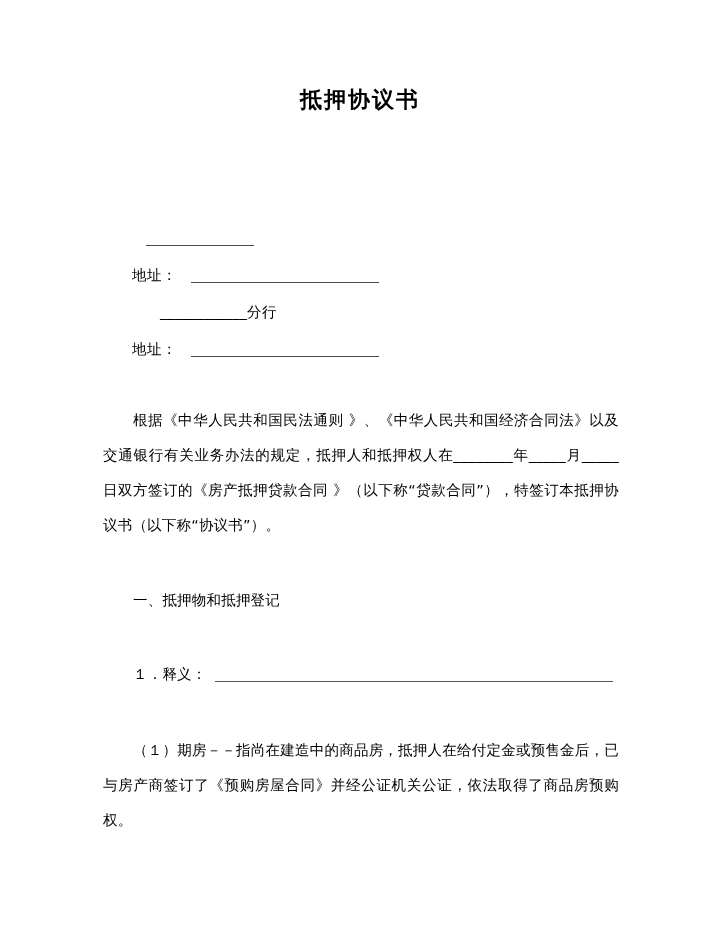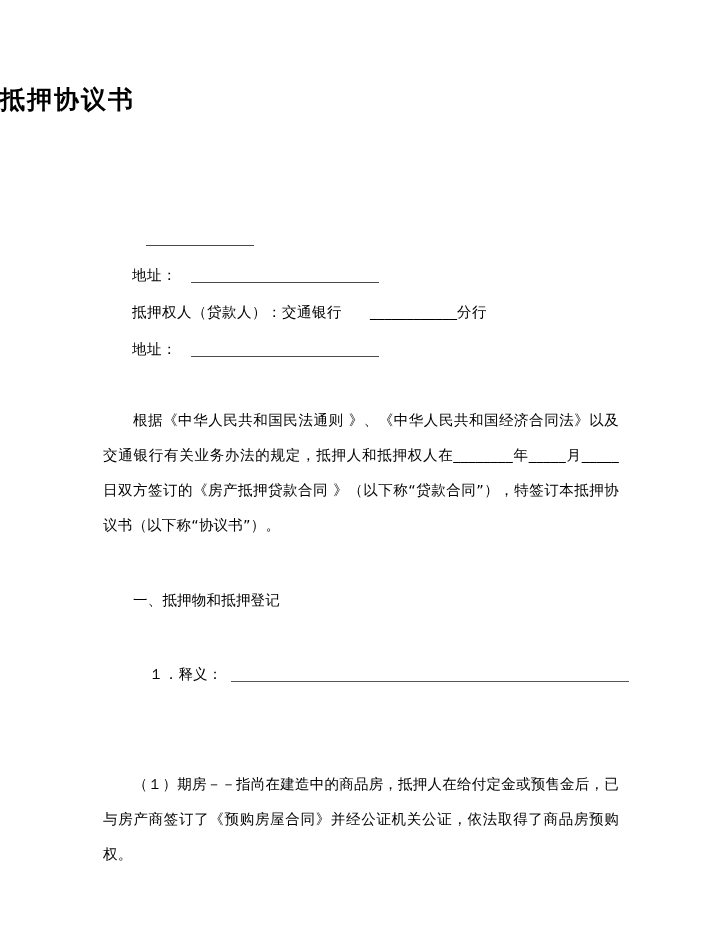--- a/index.html
+++ b/index.html
@@ -24,21 +24,22 @@
     height: 931px;
     background: #ffffff;
   }
 
   
   .doc-title {
     position: absolute;
     left: 0;
     top: 78px;
     width: 720px;
-    font-size: 25px;
+    text-align: center;
+    font-size: 22px;
     font-weight: bold;
     letter-spacing: 2px;
     line-height: 44px;
     white-space: nowrap;
   }
 
   
   .form-block {
     position: absolute;
     left: 132px;
@@ -83,22 +84,22 @@
     line-height: 35px;
     text-align: justify;
     text-justify: inter-ideograph;
     letter-spacing: 0.2px;
   }
   .indent2 { text-indent: 30px; }
 
   .p-main     { top: 403px; }
   .p-section  { top: 583px; left: 133px; width: 480px; text-indent: 0; }
   .p-item     { top: 657px; left: 133px; width: 490px; text-indent: 0;
-                display: flex; align-items: center; white-space: nowrap; margin-left: 16px; }
-  .p-clause   { top: 767px; }
+                display: flex; align-items: center; white-space: nowrap; }
+  .p-clause   { top: 733px; }
 
   .item-rule {
     display: inline-block;
     border-bottom: 1.3px solid #555555;
     height: 1px;
     width: 398px;
     position: relative;
     top: 6px;
     margin-left: 8px;
   }
@@ -117,21 +118,20 @@
       <span class="blank-rule rule-w1"></span>
     </div>
 
     <div class="form-row">
       <span class="form-label">地址：</span>
       <span class="gap-md"></span>
       <span class="blank-rule rule-w2"></span>
     </div>
 
     <div class="form-row">
-      <span class="form-label">抵押权人（贷款人）：交通银行</span>
       <span class="inline-underscore">____________</span>
       <span class="form-label">分行</span>
     </div>
 
     <div class="form-row">
       <span class="form-label">地址：</span>
       <span class="gap-md"></span>
       <span class="blank-rule rule-w2"></span>
     </div>
 

